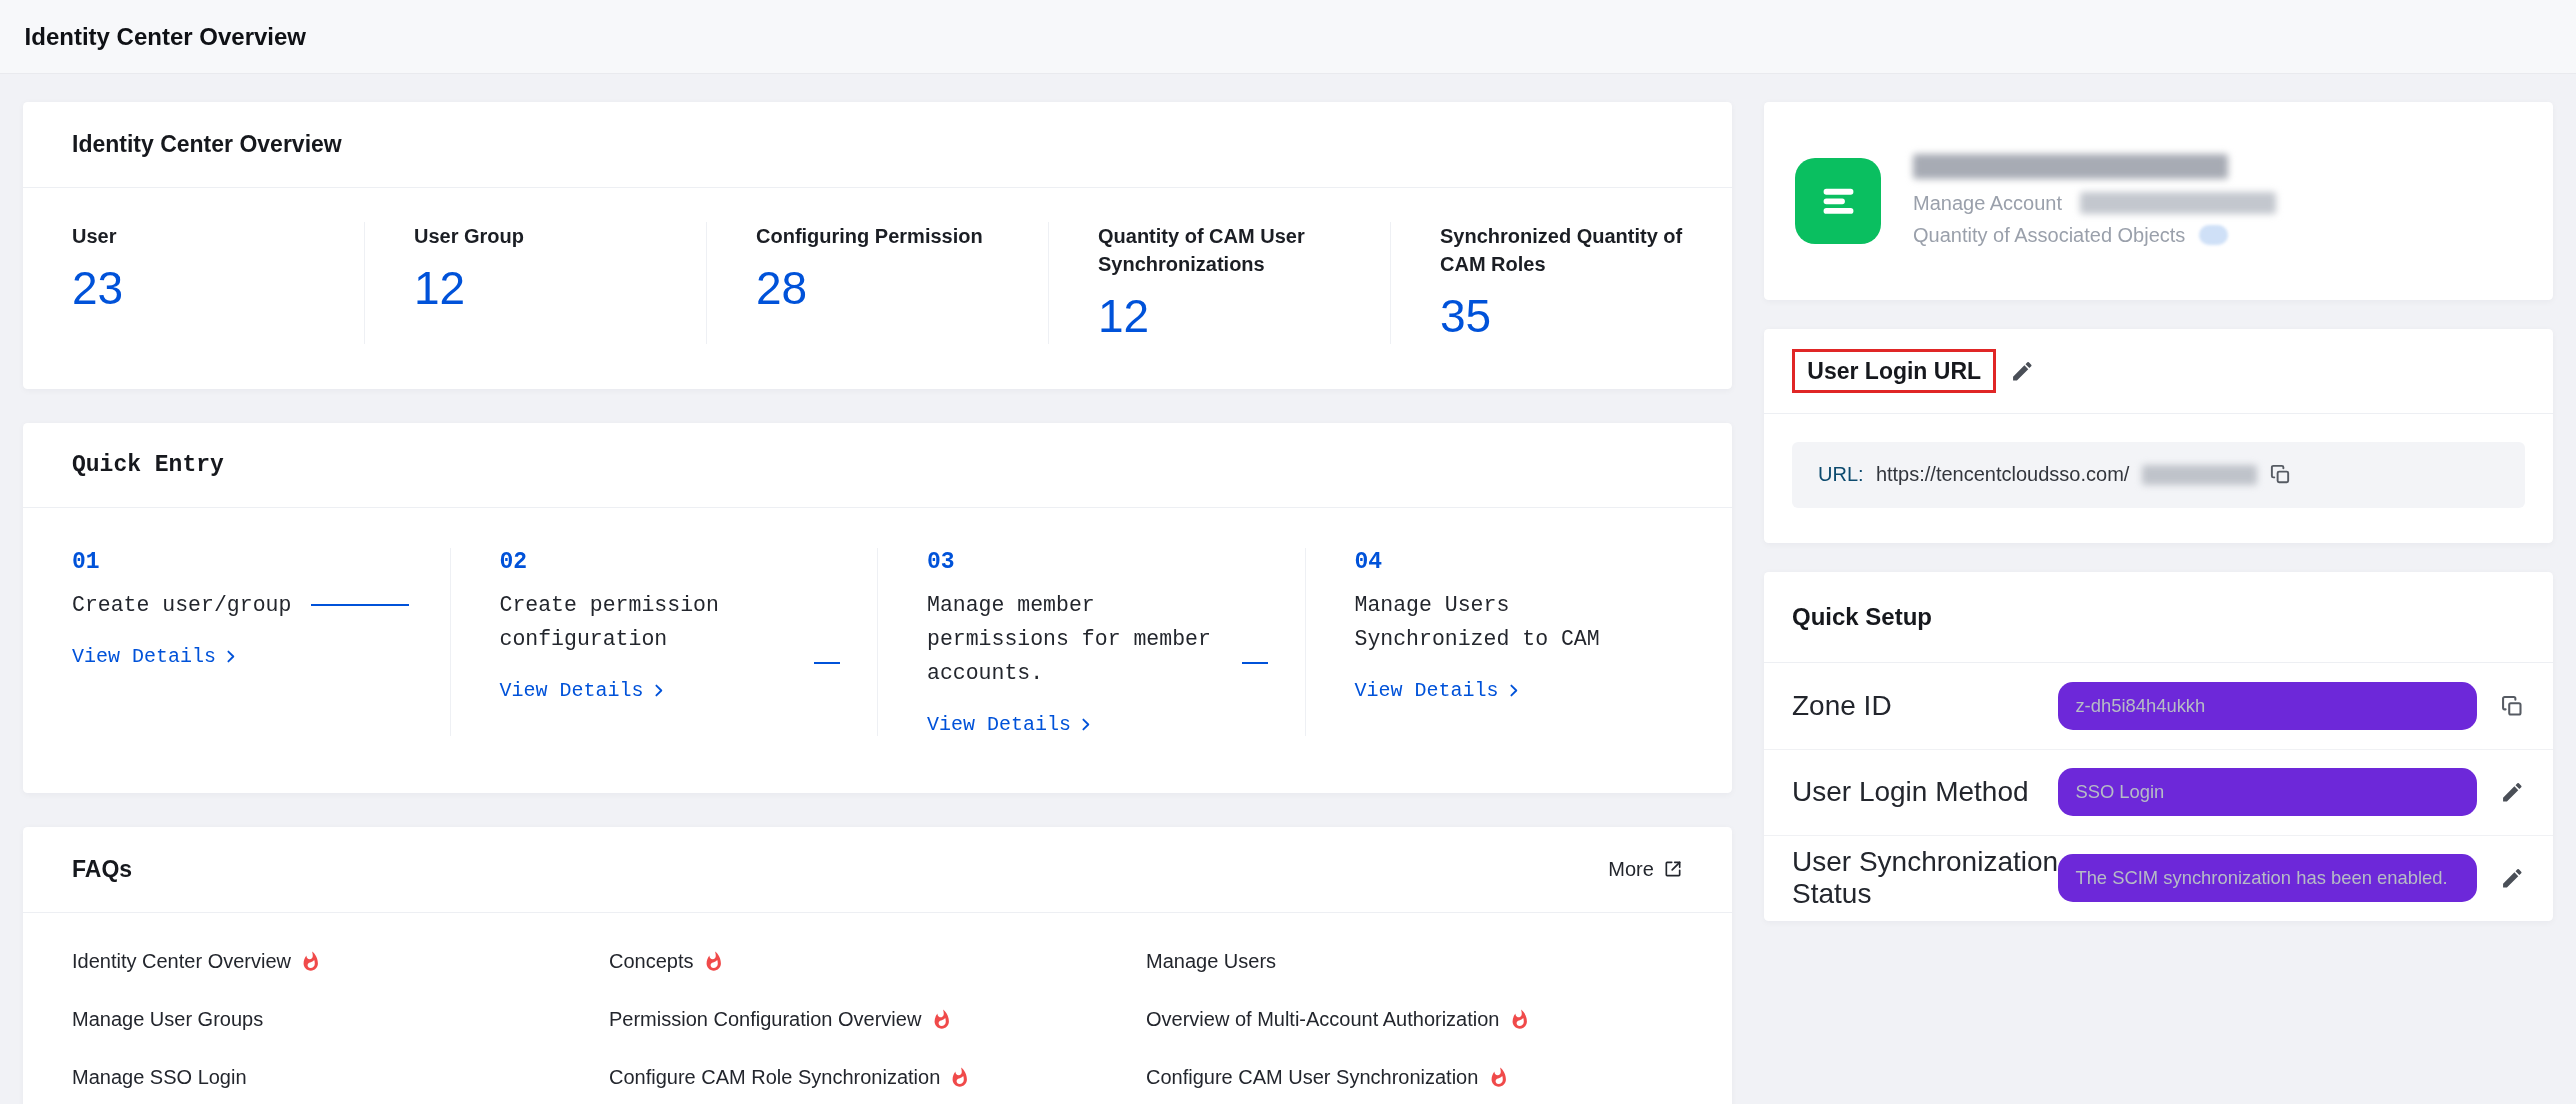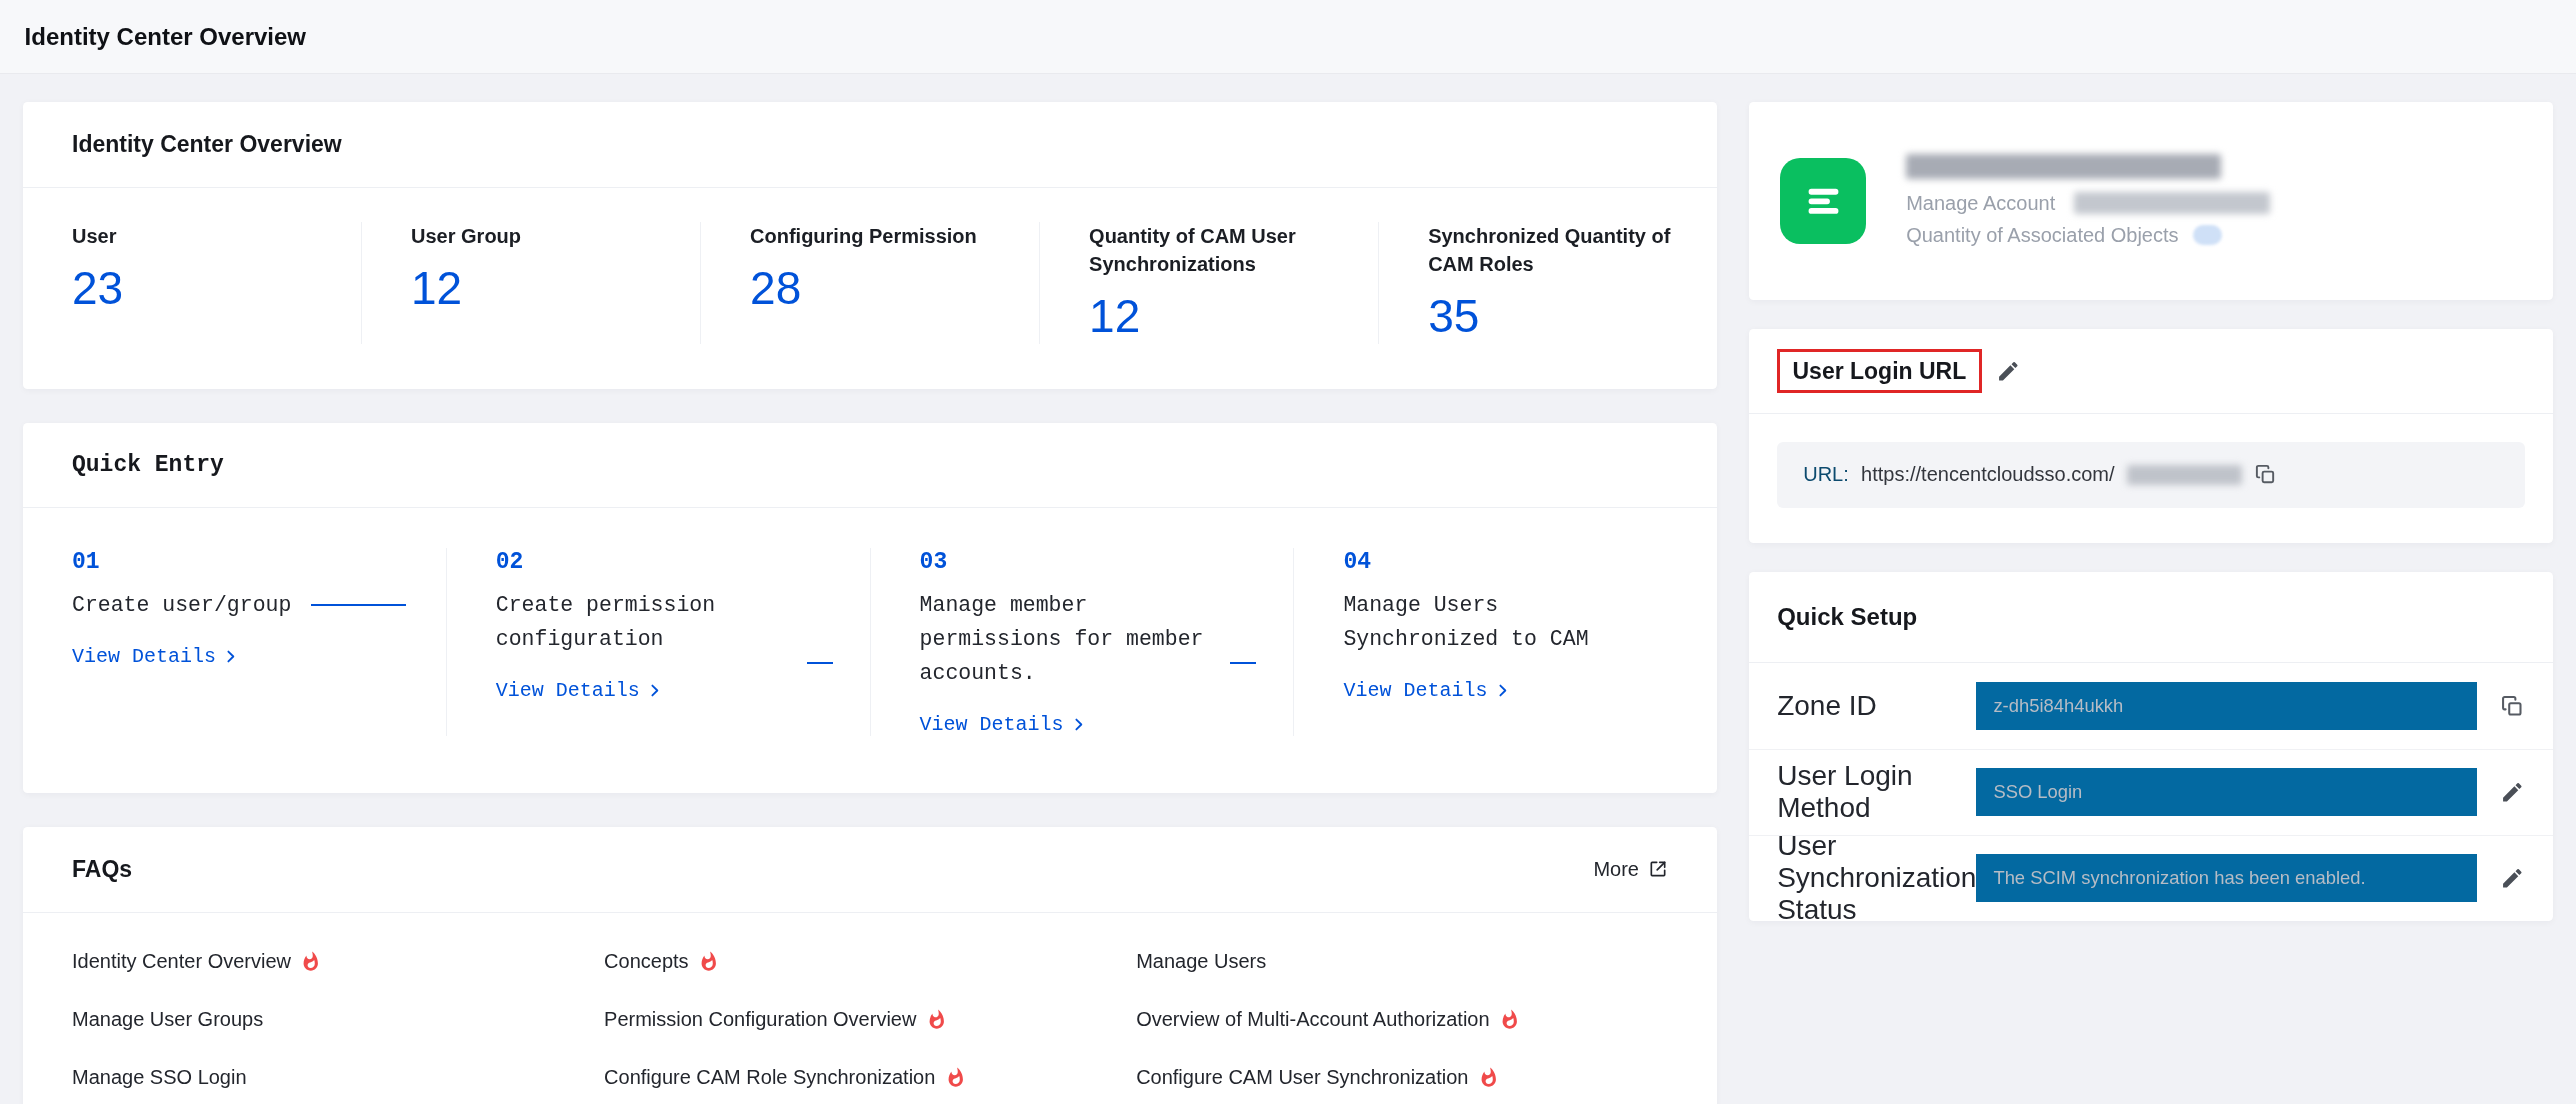--- a/index.html
+++ b/index.html
@@ -50,21 +50,21 @@
 
   .more-link { display: inline-flex; align-items: center; gap: 9.2px; font-size: 20px; font-weight: 400; color: #23262d; cursor: pointer; }
   .more-link svg { width: 20px; height: 20px; }
 
   .faq-body { padding: 20px 49px 61px; min-height: 330px; }
   .faq-grid { display: grid; grid-template-columns: 1fr 1fr 1fr; }
   .faq-item { display: flex; align-items: center; gap: 9.2px; height: 58px; font-size: 20px; color: #23262d; cursor: pointer; }
   .flame svg { width: 21.5px; height: 21.5px; display: block; }
 
   
-  .account-card { display: flex; align-items: center; gap: 40px; padding: 52px 31px; }
+  .account-card { display: flex; align-items: center; gap: 32px; padding: 52px 31px; }
   .account-icon {
     width: 86px; height: 86px; border-radius: 20px; background: #0abf60;
     display: flex; align-items: center; justify-content: center; flex: none;
   }
   .account-icon svg { width: 51px; height: 51px; }
   .account-info { flex: 1; min-width: 0; }
   .redacted { border-radius: 3.1px; filter: blur(3.8px); }
   .acct-name-redacted { width: 315px; height: 24.6px; background: #a7abb4; }
   .acct-row { display: flex; align-items: center; margin-top: 12.3px; font-size: 20px; color: #9aa0ab; line-height: 24.6px; }
   .acct-value-redacted { width: 196px; height: 21.5px; margin-left: 18.4px; background: #c3c7ce; }
@@ -84,21 +84,21 @@
   }
   .url-label { color: #0c4a6e; }
   .url-value { color: #33363d; }
   .url-redacted { width: 115px; height: 20px; background: #bfc3ca; }
   .url-bar .icon-btn svg { width: 23px; height: 23px; }
 
   .qs-row { display: flex; align-items: center; height: 86px; padding: 0 28px; }
   .qs-row + .qs-row { border-top: 1.5px solid #f0f1f4; justify-content: center; }
   .qs-label { flex: 1; font-size: 28px; color: #23262d; }
   .qs-value {
-    width: 501px; height: 48px; background: #0369a1; border-radius: 0;
+    width: 419px; height: 48px; background: #6d28d9; border-radius: 15px;
     display: flex; align-items: center; padding: 0 17px; font-size: 18.4px; color: #b6bcc5;
     white-space: nowrap; overflow: hidden;
   }
   .qs-action { margin-left: 23px; }
 
   .right-card-head { padding: 31px 28px; border-bottom: 1.5px solid #edeff3; }
   .right-card-head .head-title { font-size: 24px; font-weight: 700; }
 </style>
 </head>
 <body>

